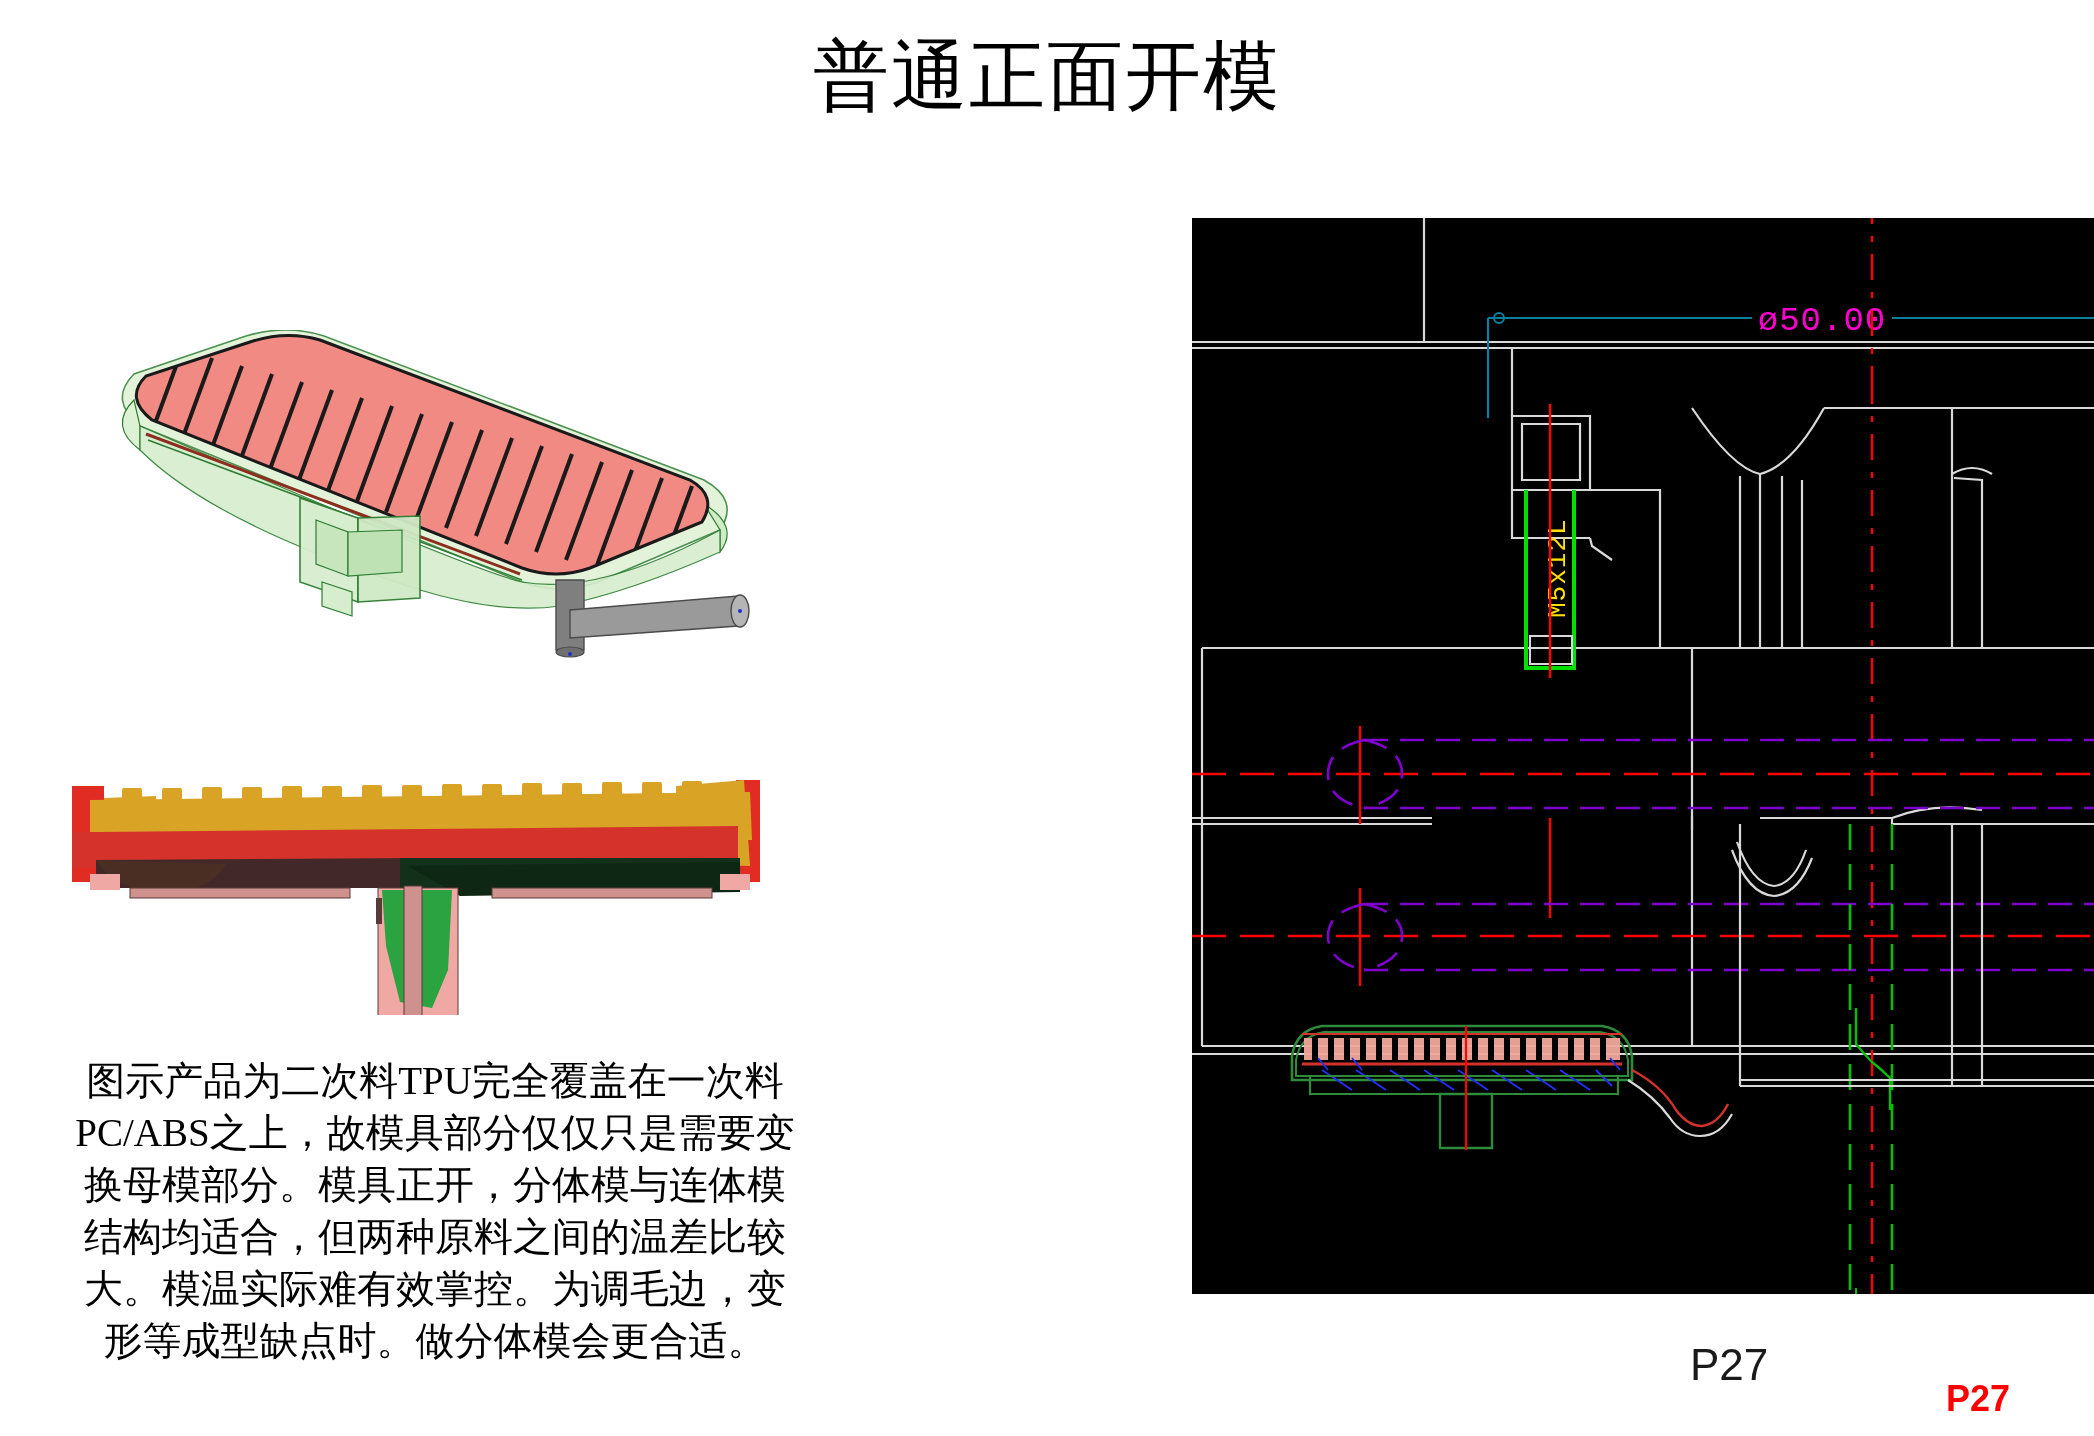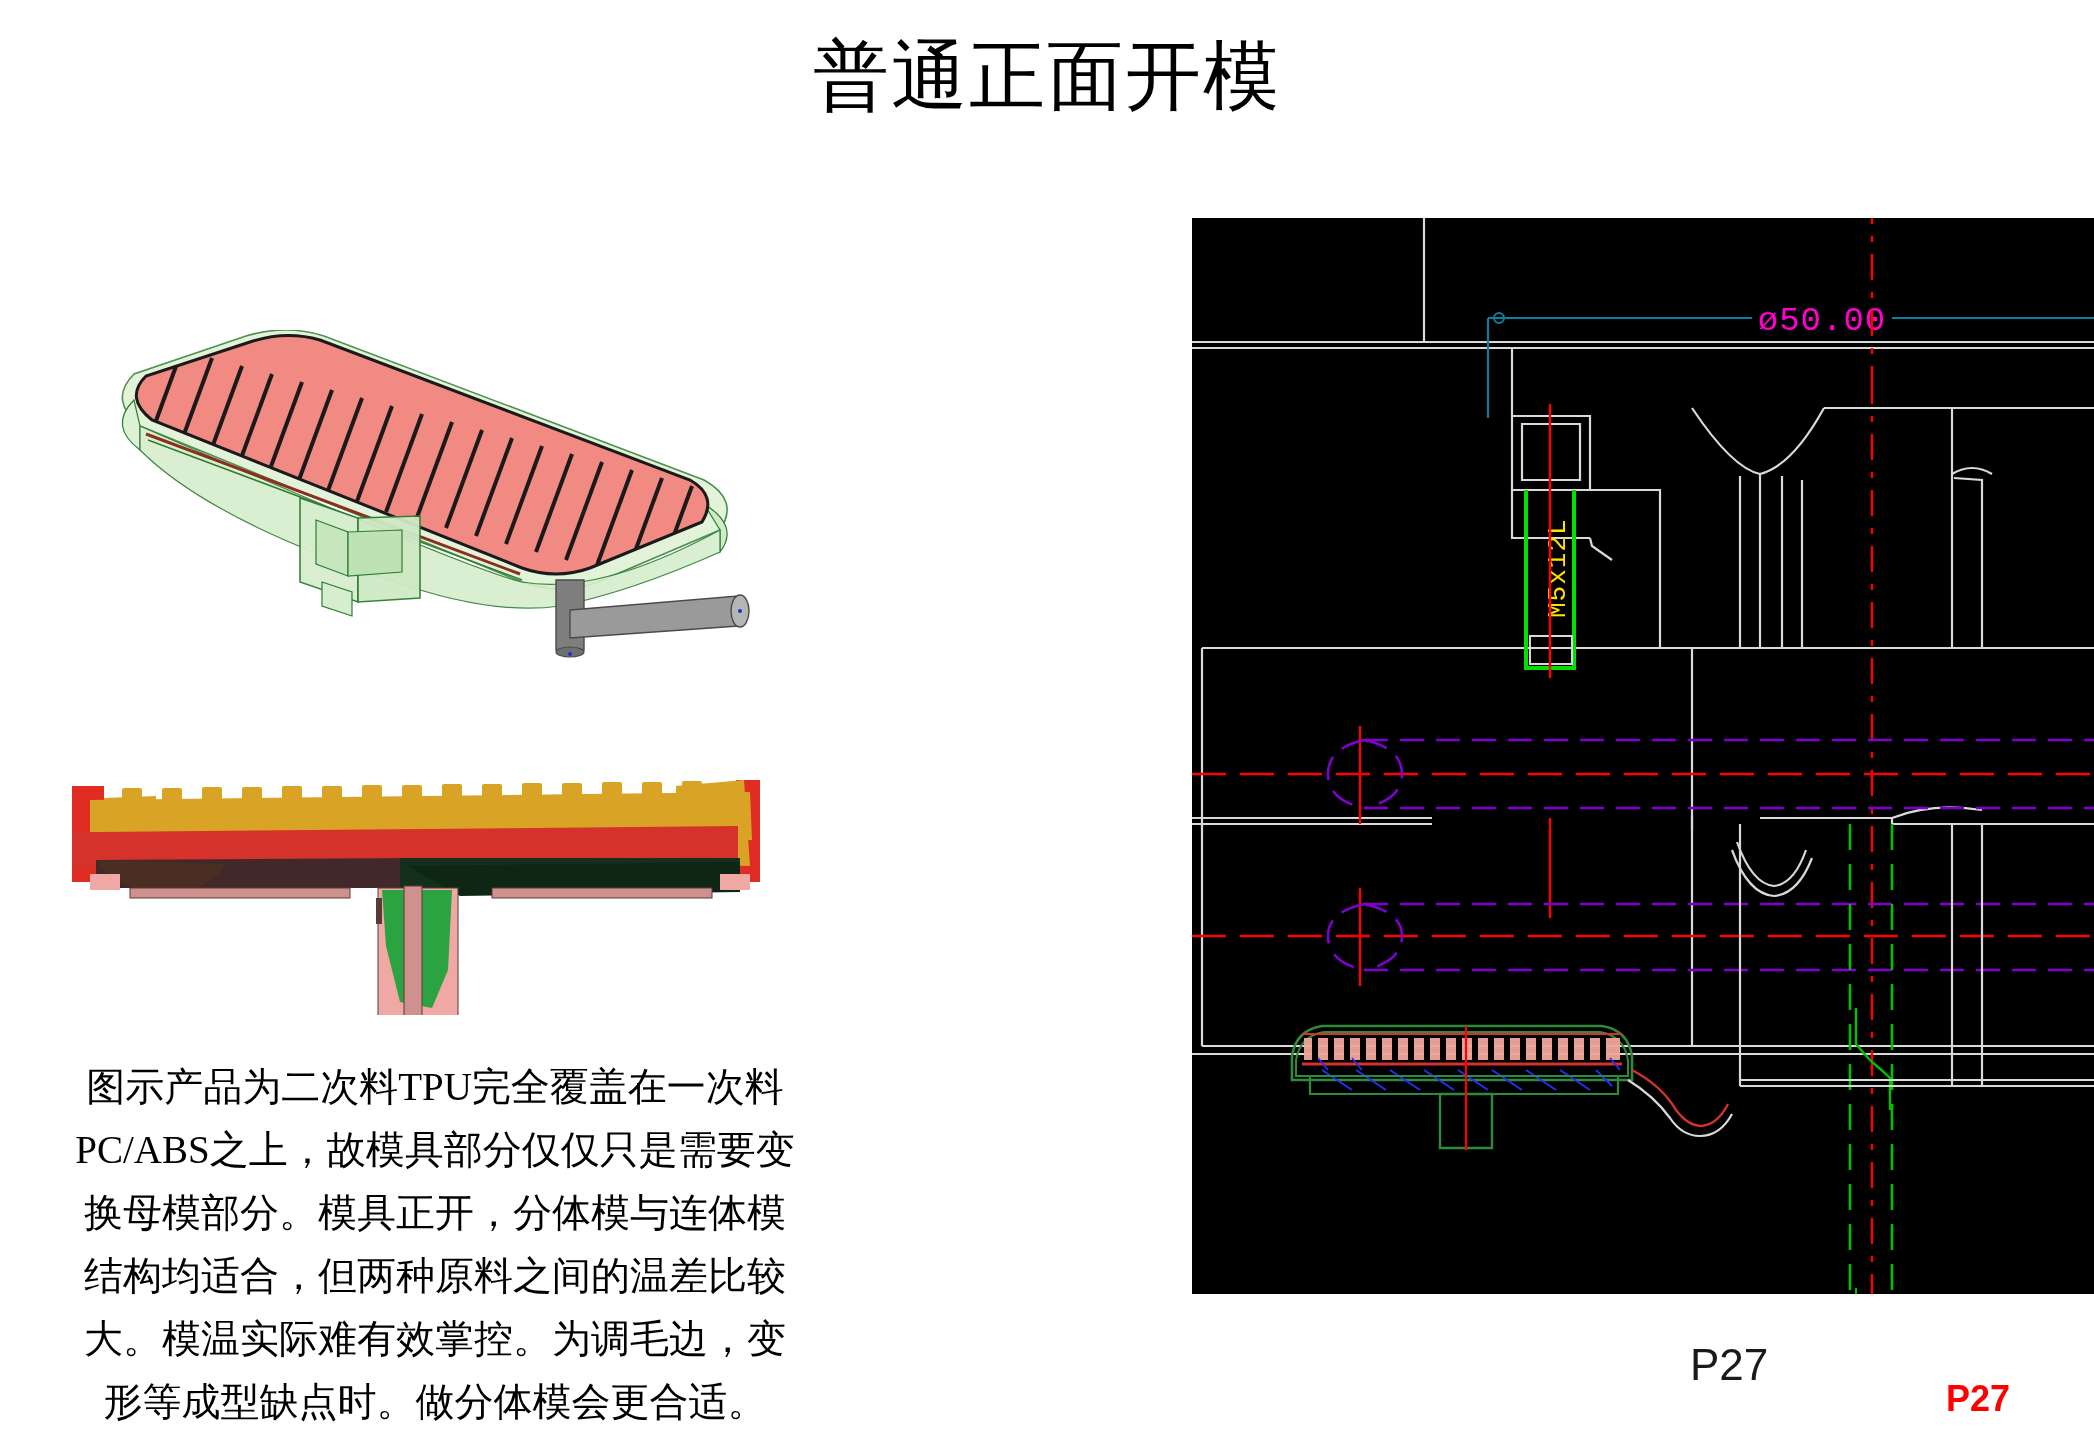--- a/index.html
+++ b/index.html
@@ -61,21 +61,21 @@
   #cross-section-svg { display: block; width: 720px; height: 275px; }
 
   
   #description-paragraph {
     position: absolute;
     left: 10px;
     top: 855px;
     width: 730px;
     font-family: "Liberation Serif", "DejaVu Serif", serif;
     font-size: 39px;
-    line-height: 63px;
+    line-height: 52px;
     color: #000000;
     text-align: center;
     letter-spacing: 0px;
   }
 
   
   #cad-panel {
     position: absolute;
     left: 1168px;
     top: 218px;

